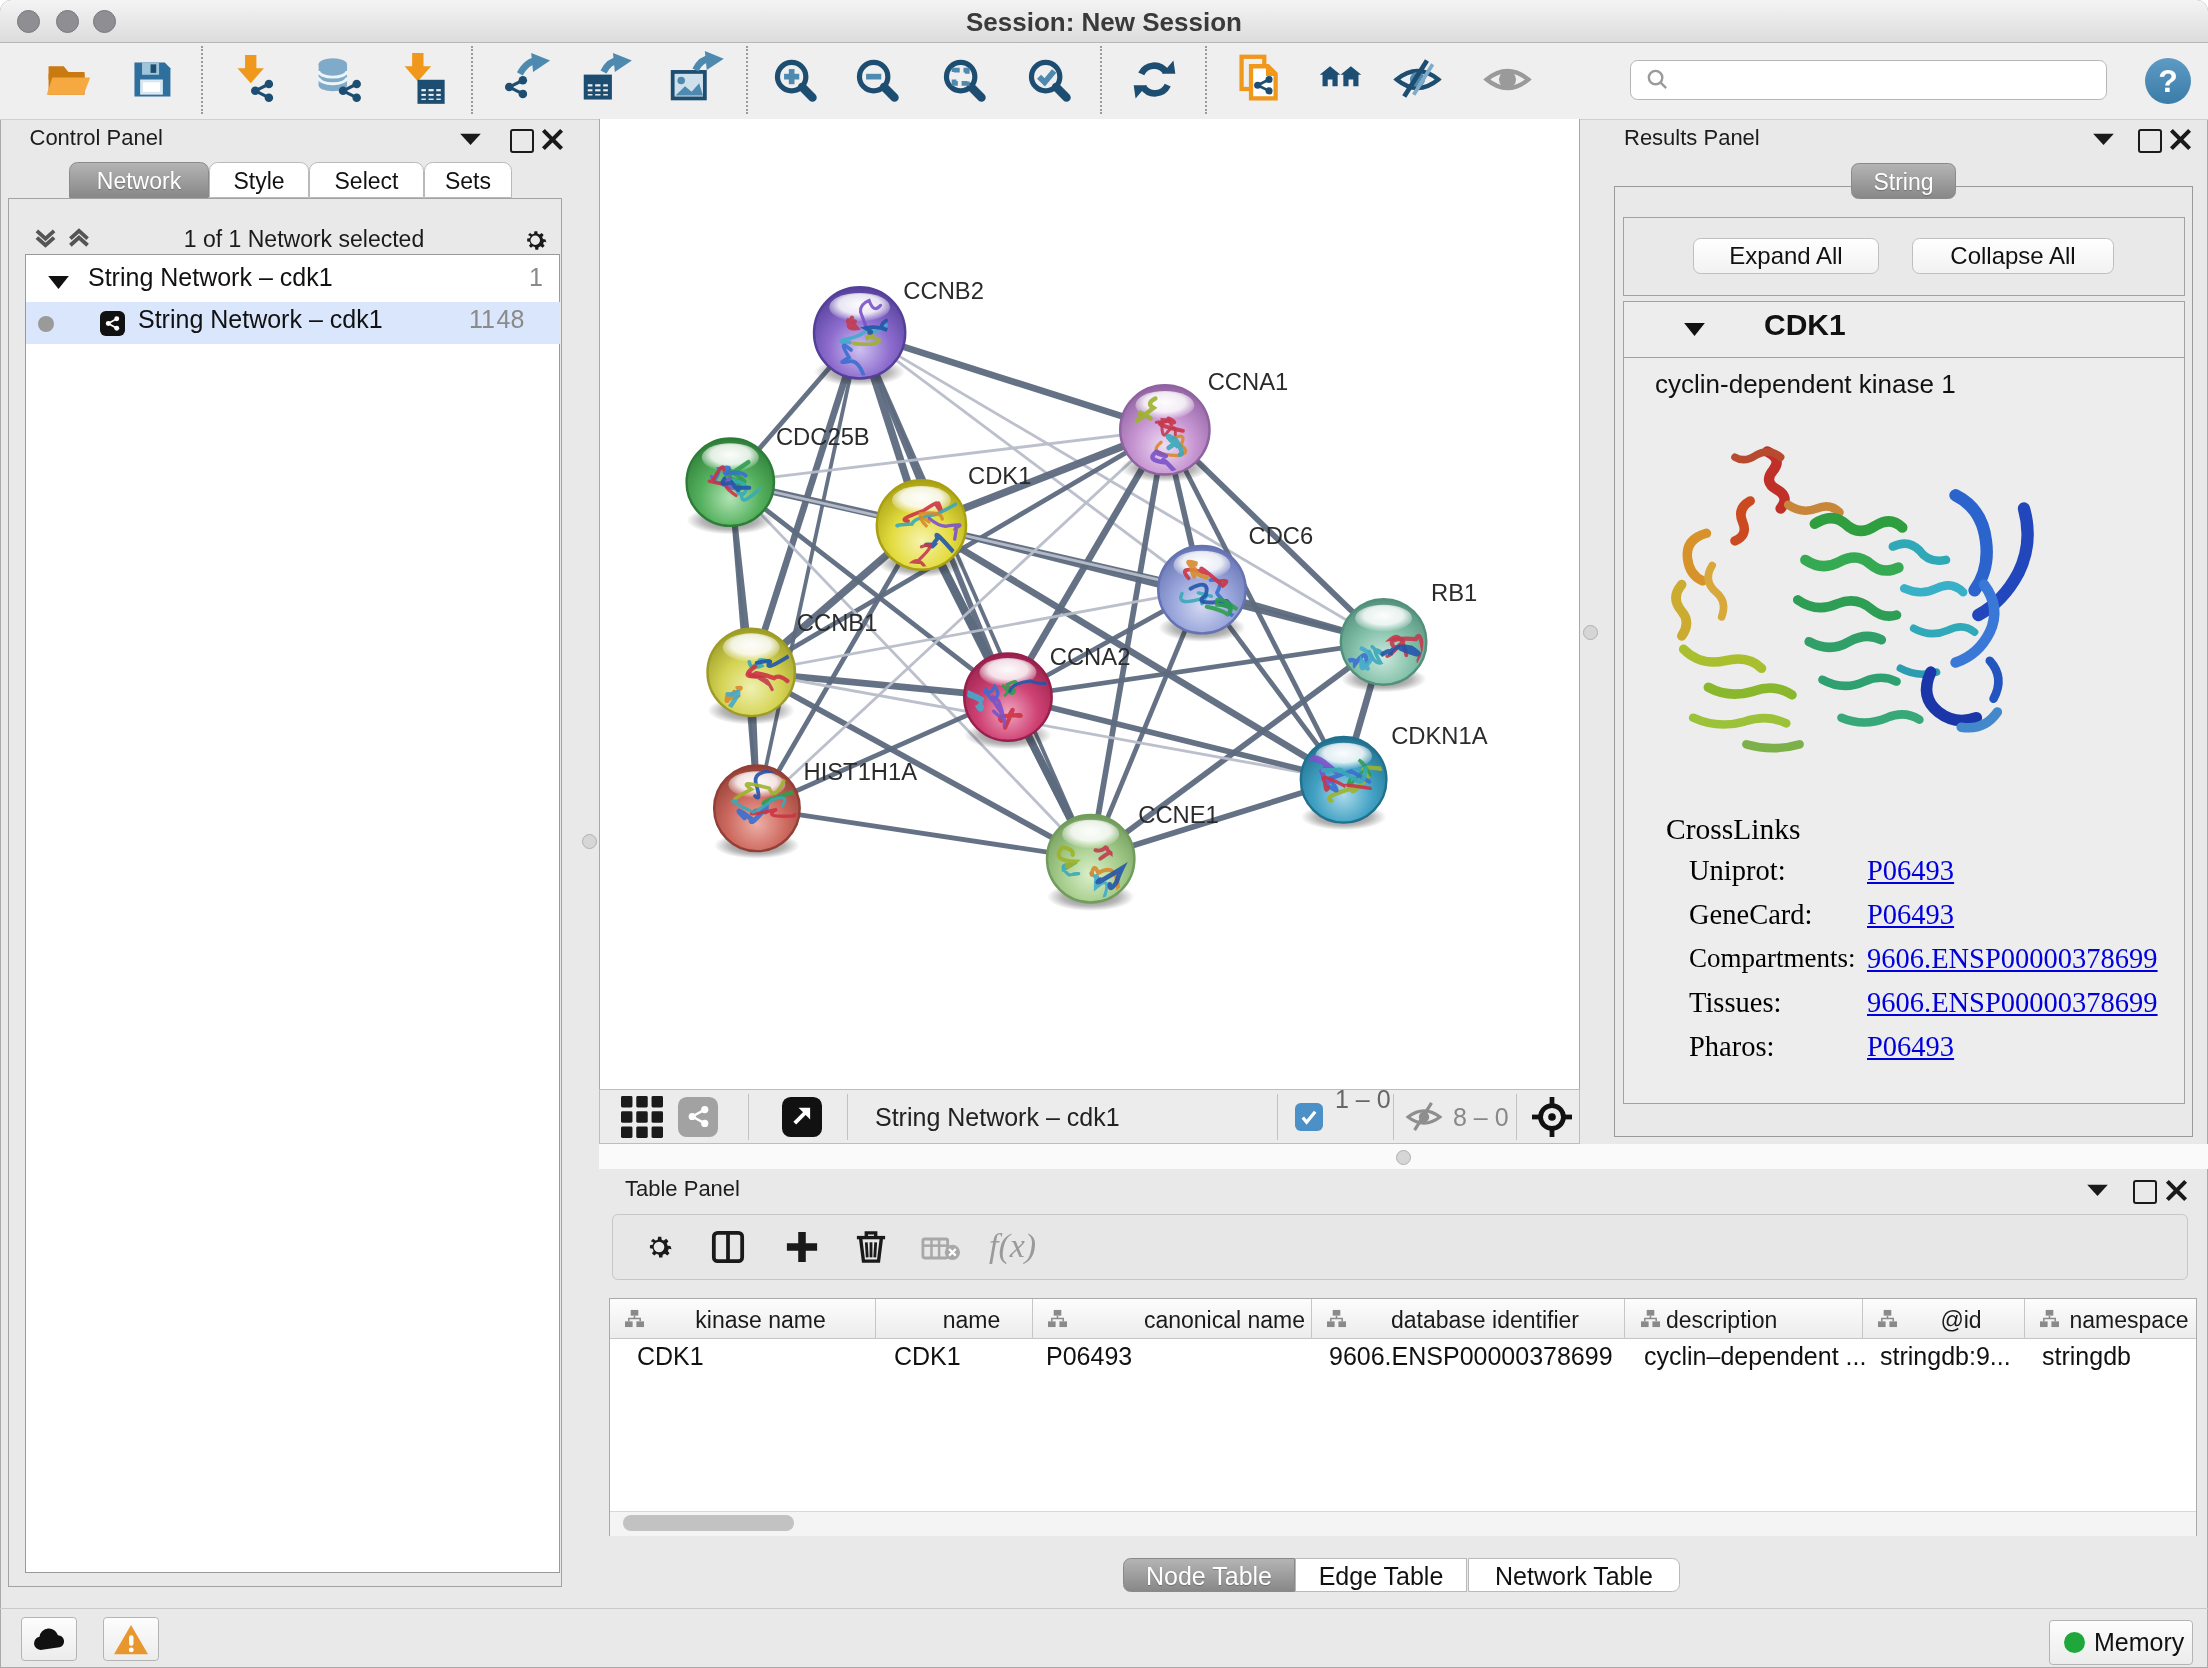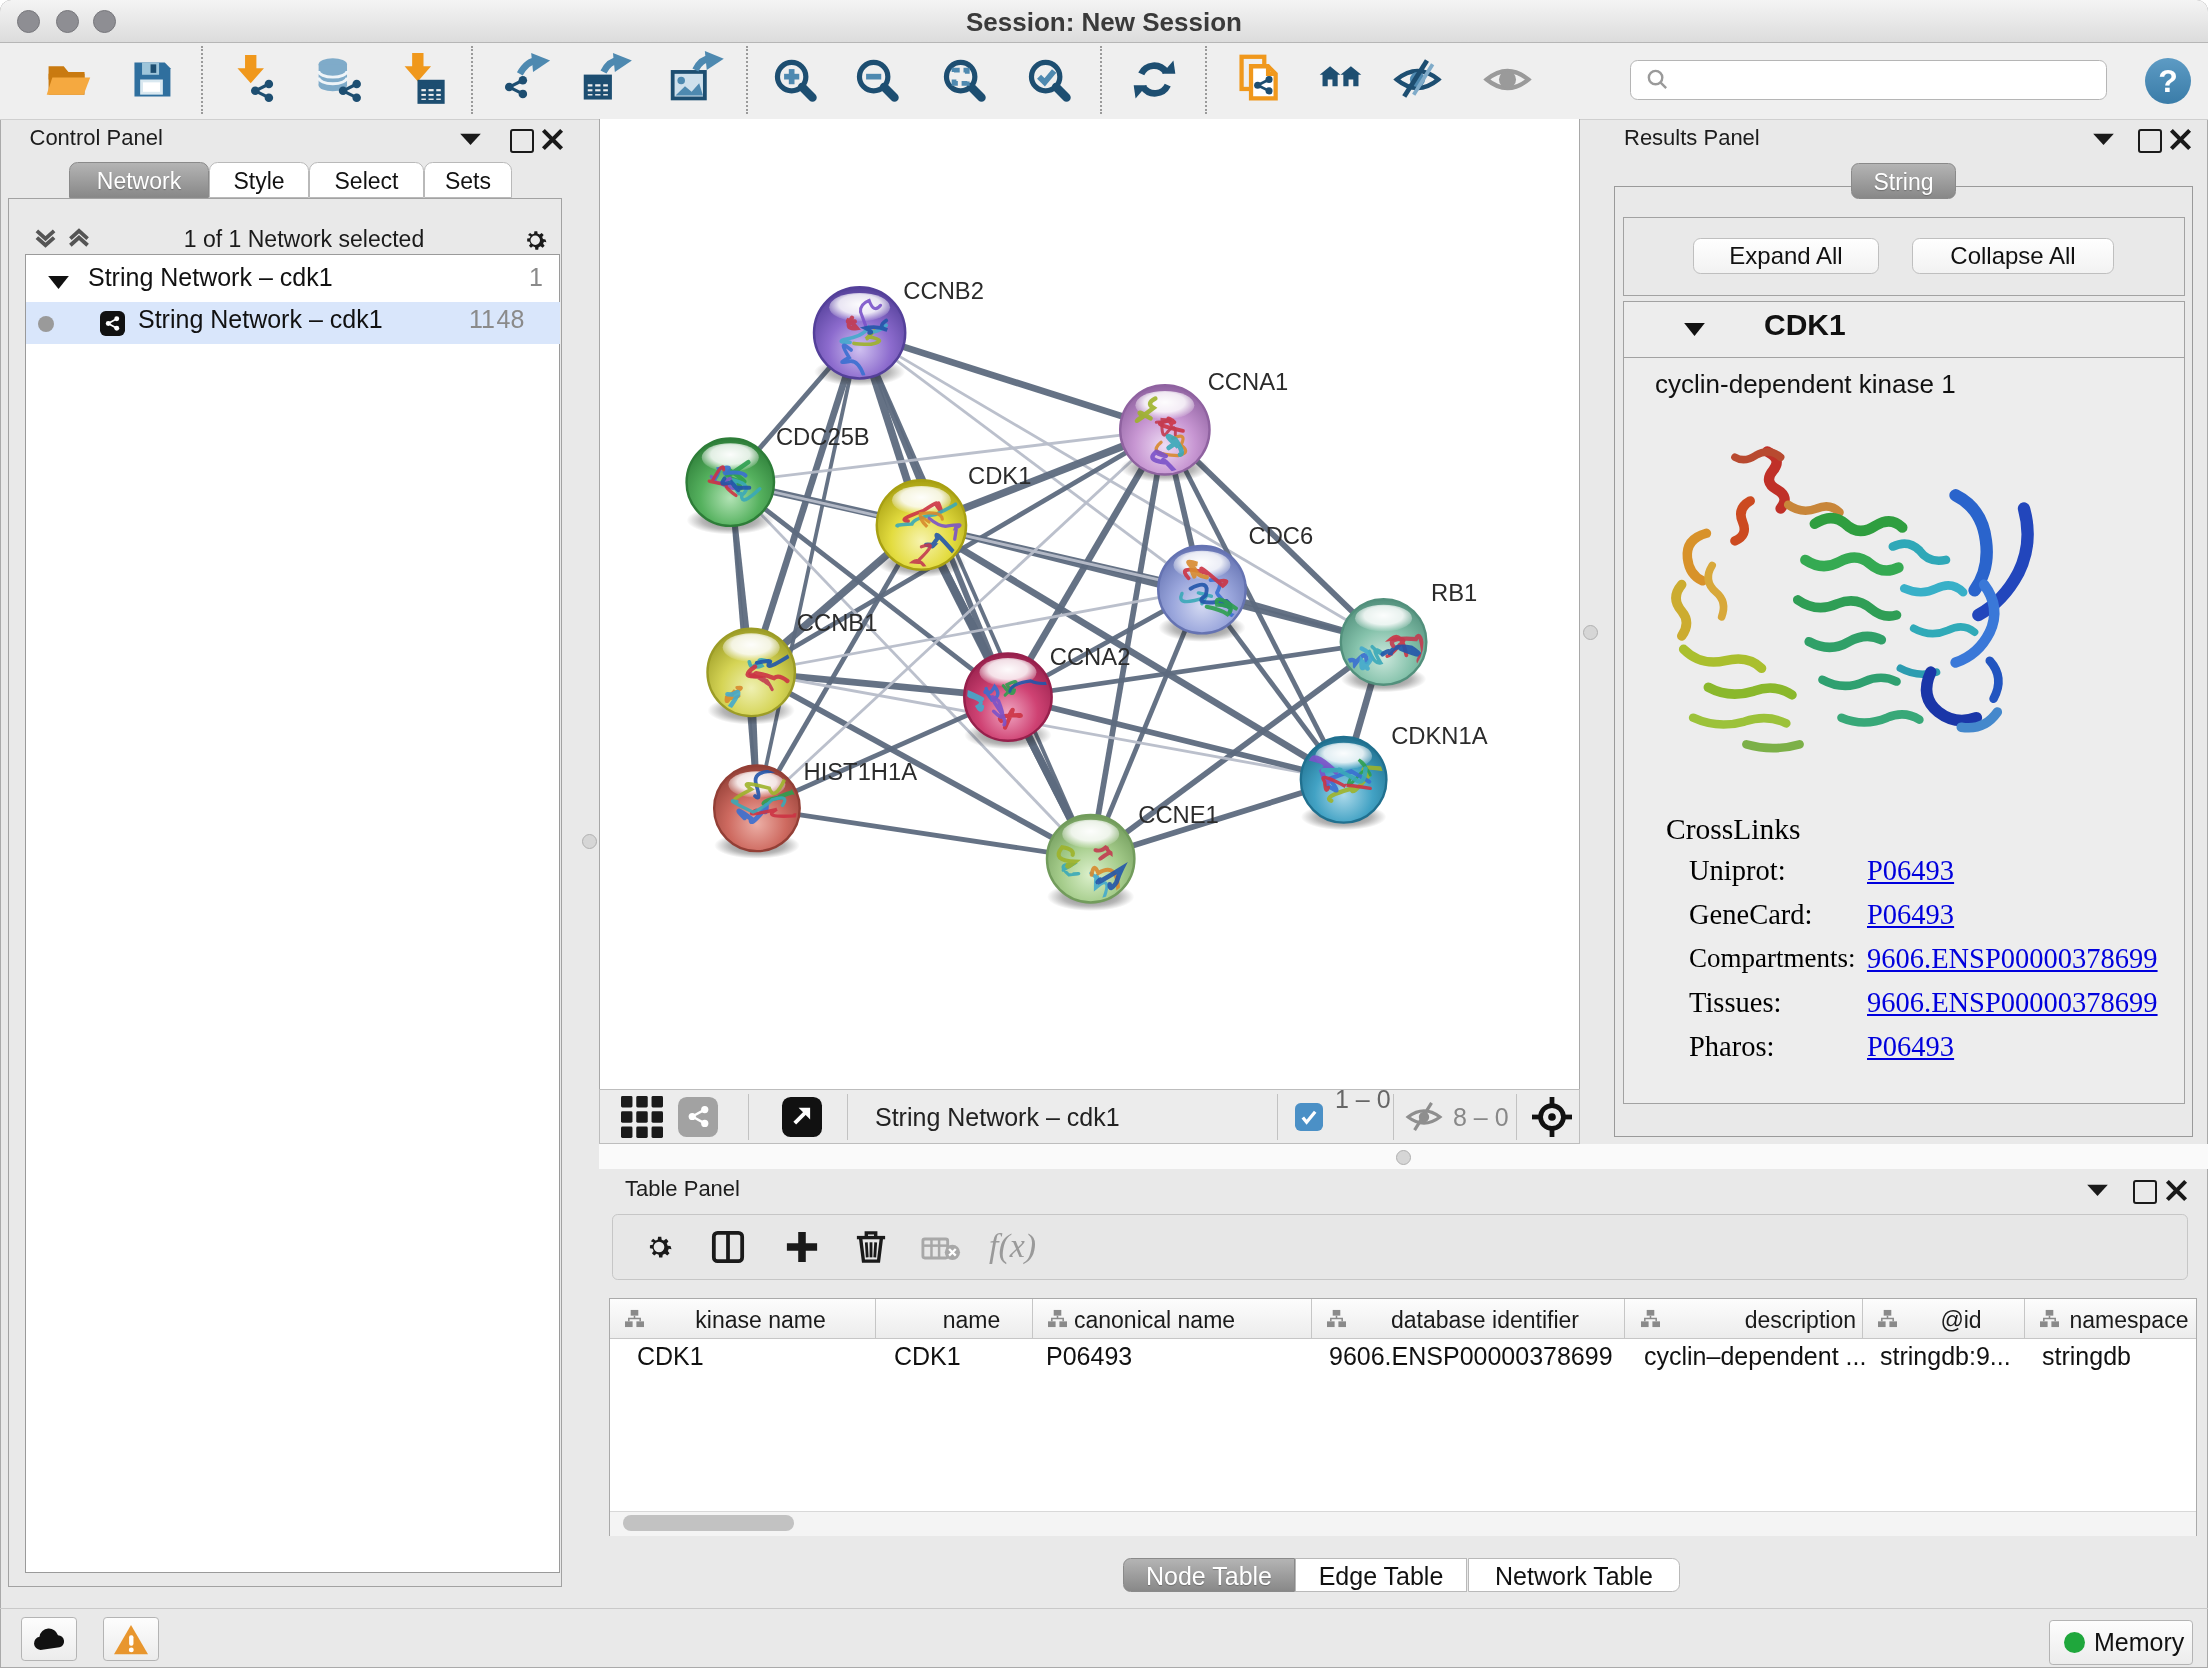--- a/index.html
+++ b/index.html
@@ -721,21 +721,21 @@
       <svg class="abs" style="left:1047px;top:1309px" width="21" height="19" viewBox="0 0 22 20">
         <g fill="#8a8a8a">
           <rect x="7" y="1" width="8" height="6"></rect>
           <rect x="1" y="13" width="8" height="6"></rect>
           <rect x="13" y="13" width="8" height="6"></rect>
         </g>
         <g stroke="#8a8a8a" stroke-width="1.6" fill="none">
           <path d="M11 7 v3 M5 13 v-3 h12 v3"></path>
         </g>
       </svg>
-      <div class="abs" style="left:1074px;top:1307px;width:231px;text-align:left;font-size:23px;color:#1a1a1a">canonical name</div>
+      <div class="abs" style="left:1074px;top:1307px;width:231px;text-align:right;font-size:23px;color:#1a1a1a">canonical name</div>
       <div class="abs" style="left:1032px;top:1299px;width:1px;height:39px;background:#c6c6c6"></div>
       <svg class="abs" style="left:1326px;top:1309px" width="21" height="19" viewBox="0 0 22 20">
         <g fill="#8a8a8a">
           <rect x="7" y="1" width="8" height="6"></rect>
           <rect x="1" y="13" width="8" height="6"></rect>
           <rect x="13" y="13" width="8" height="6"></rect>
         </g>
         <g stroke="#8a8a8a" stroke-width="1.6" fill="none">
           <path d="M11 7 v3 M5 13 v-3 h12 v3"></path>
         </g>
@@ -745,21 +745,21 @@
       <svg class="abs" style="left:1640px;top:1309px" width="21" height="19" viewBox="0 0 22 20">
         <g fill="#8a8a8a">
           <rect x="7" y="1" width="8" height="6"></rect>
           <rect x="1" y="13" width="8" height="6"></rect>
           <rect x="13" y="13" width="8" height="6"></rect>
         </g>
         <g stroke="#8a8a8a" stroke-width="1.6" fill="none">
           <path d="M11 7 v3 M5 13 v-3 h12 v3"></path>
         </g>
       </svg>
-      <div class="abs" style="left:1666px;top:1307px;width:190px;text-align:right;font-size:23px;color:#1a1a1a">description</div>
+      <div class="abs" style="left:1666px;top:1307px;width:190px;text-align:left;font-size:23px;color:#1a1a1a">description</div>
       <div class="abs" style="left:1624px;top:1299px;width:1px;height:39px;background:#c6c6c6"></div>
       <svg class="abs" style="left:1877px;top:1309px" width="21" height="19" viewBox="0 0 22 20">
         <g fill="#8a8a8a">
           <rect x="7" y="1" width="8" height="6"></rect>
           <rect x="1" y="13" width="8" height="6"></rect>
           <rect x="13" y="13" width="8" height="6"></rect>
         </g>
         <g stroke="#8a8a8a" stroke-width="1.6" fill="none">
           <path d="M11 7 v3 M5 13 v-3 h12 v3"></path>
         </g>

